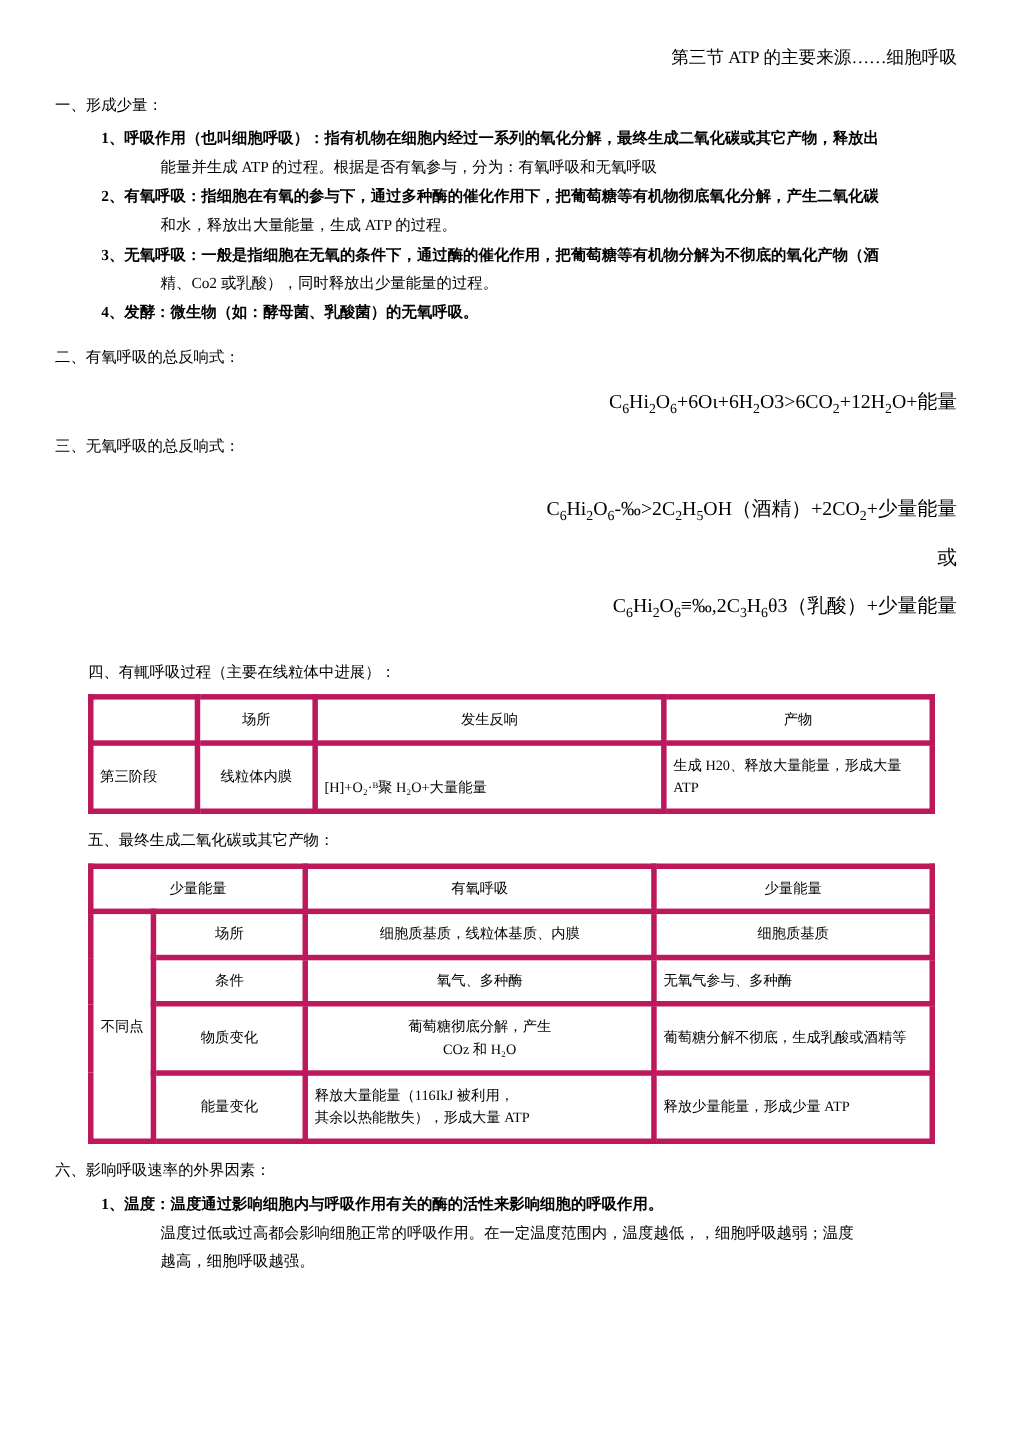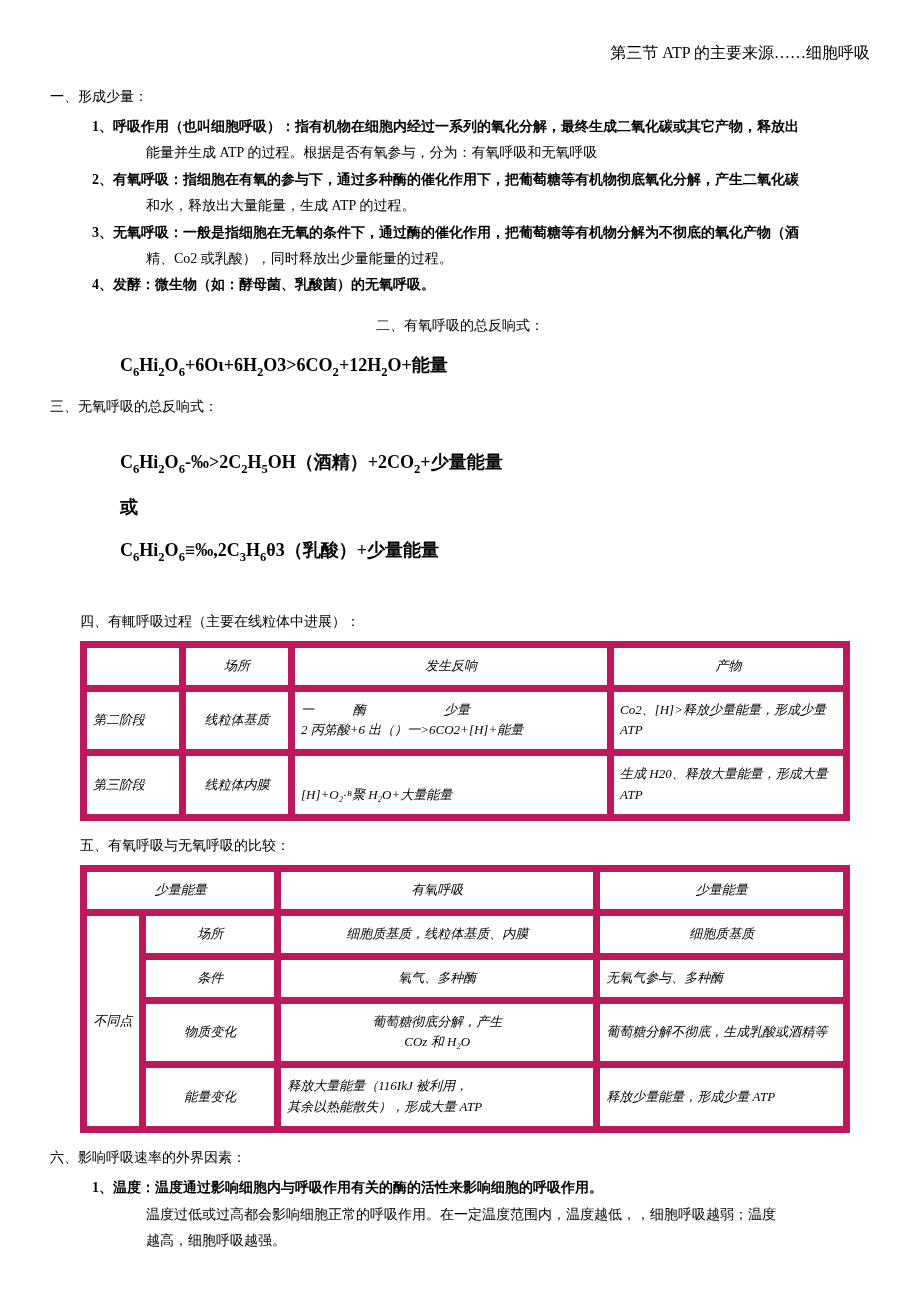--- a/index.html
+++ b/index.html
@@ -31,103 +31,94 @@
     margin-left: 96px;
     text-indent: 0;
     margin-bottom: 4px;
   }
   .equation {
     margin-left: 70px;
     margin-top: 14px;
     margin-bottom: 14px;
     font-family: "Times New Roman", serif;
     font-size: 18px;
-    font-weight: bold;
+    font-weight: normal;
+    text-align: right;
   }
   .eq-text {
     font-family: "SimSun", "宋体", serif;
   }
   sub { font-size: 0.7em; }
   .table-wrap {
     margin-top: 6px;
     margin-bottom: 14px;
     margin-left: 30px;
   }
   table {
     border-collapse: collapse;
     width: 770px;
     font-size: 13px;
   }
   td, th {
-    border: 7px solid #be185d;
+    border: 5px solid #be185d;
     padding: 8px 6px;
     text-align: left;
     vertical-align: middle;
-    font-style: italic;
   }
   .center { text-align: center; }
 </style>
 </head>
 <body>
 
 <div class="title">第三节 ATP 的主要来源……细胞呼吸</div>
 
 <div class="section-heading">一、形成少量：</div>
 <div class="item">1、呼吸作用（也叫细胞呼吸）：指有机物在细胞内经过一系列的氧化分解，最终生成二氧化碳或其它产物，释放出</div>
 <div class="item-cont">能量并生成 ATP 的过程。根据是否有氧参与，分为：有氧呼吸和无氧呼吸</div>
 <div class="item">2、有氧呼吸：指细胞在有氧的参与下，通过多种酶的催化作用下，把葡萄糖等有机物彻底氧化分解，产生二氧化碳</div>
 <div class="item-cont">和水，释放出大量能量，生成 ATP 的过程。</div>
 <div class="item">3、无氧呼吸：一般是指细胞在无氧的条件下，通过酶的催化作用，把葡萄糖等有机物分解为不彻底的氧化产物（酒</div>
 <div class="item-cont">精、Co2 或乳酸），同时释放出少量能量的过程。</div>
 <div class="item">4、发酵：微生物（如：酵母菌、乳酸菌）的无氧呼吸。</div>
 
-<div class="section-heading" style="margin-top:18px;text-align:center;">二、有氧呼吸的总反响式：</div>
+<div class="section-heading" style="margin-top:18px;">二、有氧呼吸的总反响式：</div>
 <div class="equation">
   C<sub>6</sub>Hi<sub>2</sub>O<sub>6</sub>+6Oι+6H<sub>2</sub>O3&gt;6CO<sub>2</sub>+12H<sub>2</sub>O+<span class="eq-text">能量</span>
 </div>
 
 <div class="section-heading">三、无氧呼吸的总反响式：</div>
 <div class="equation" style="margin-top:30px;">
   C<sub>6</sub>Hi<sub>2</sub>O<sub>6</sub>-‰&gt;2C<sub>2</sub>H<sub>5</sub>OH<span class="eq-text">（酒精）</span>+2CO<sub>2</sub>+<span class="eq-text">少量能量</span>
 </div>
 <div class="equation"><span class="eq-text">或</span></div>
-<div class="equation" style="margin-bottom:44px;">
+<div class="equation" style="margin-bottom:34px;">
   C<sub>6</sub>Hi<sub>2</sub>O<sub>6</sub>≡‰,2C<sub>3</sub>H<sub>6</sub>θ3<span class="eq-text">（乳酸）</span>+<span class="eq-text">少量能量</span>
 </div>
 
 <div class="section-heading" style="margin-left:30px;">四、有輒呼吸过程（主要在线粒体中进展）：</div>
 <div class="table-wrap">
 <table>
   <tbody>
         <tr>
     <td class="center" style="width:80px;"></td>
     <td class="center" style="width:90px;">场所</td>
     <td class="center" style="width:300px;">发生反响</td>
     <td class="center">产物</td>
   </tr>
   <tr>
-    <td>第二阶段</td>
-    <td class="center">线粒体基质</td>
-    <td>
-      <span>一　　　酶　　　　　　少量</span><br>
-      <span>2 丙笫酸+6 出（）一&gt;6CO2+[H]+能量</span>
-    </td>
-    <td>Co2、[H]&gt;释放少量能量，形成少量 ATP</td>
-  </tr>
-  <tr>
     <td>第三阶段</td>
     <td class="center">线粒体内膜</td>
     <td><br><span>[H]+O₂·ᴮ聚 H₂O+大量能量</span></td>
     <td>生成 H20、释放大量能量，形成大量 ATP</td>
   </tr>
 </tbody>
     </table>
 </div>
 
-<div class="section-heading" style="margin-left:30px;">五、有氧呼吸与无氧呼吸的比较：</div>
+<div class="section-heading" style="margin-left:30px;">五、最终生成二氧化碳或其它产物：</div>
 <div class="table-wrap">
 <table>
   <tbody>
         <tr>
     <td colspan="2" class="center" style="width:170px;">少量能量</td>
     <td class="center" style="width:300px;">有氧呼吸</td>
     <td class="center">少量能量</td>
   </tr>
   <tr>
     <td rowspan="4" class="center" style="width:40px;">不同点</td>

